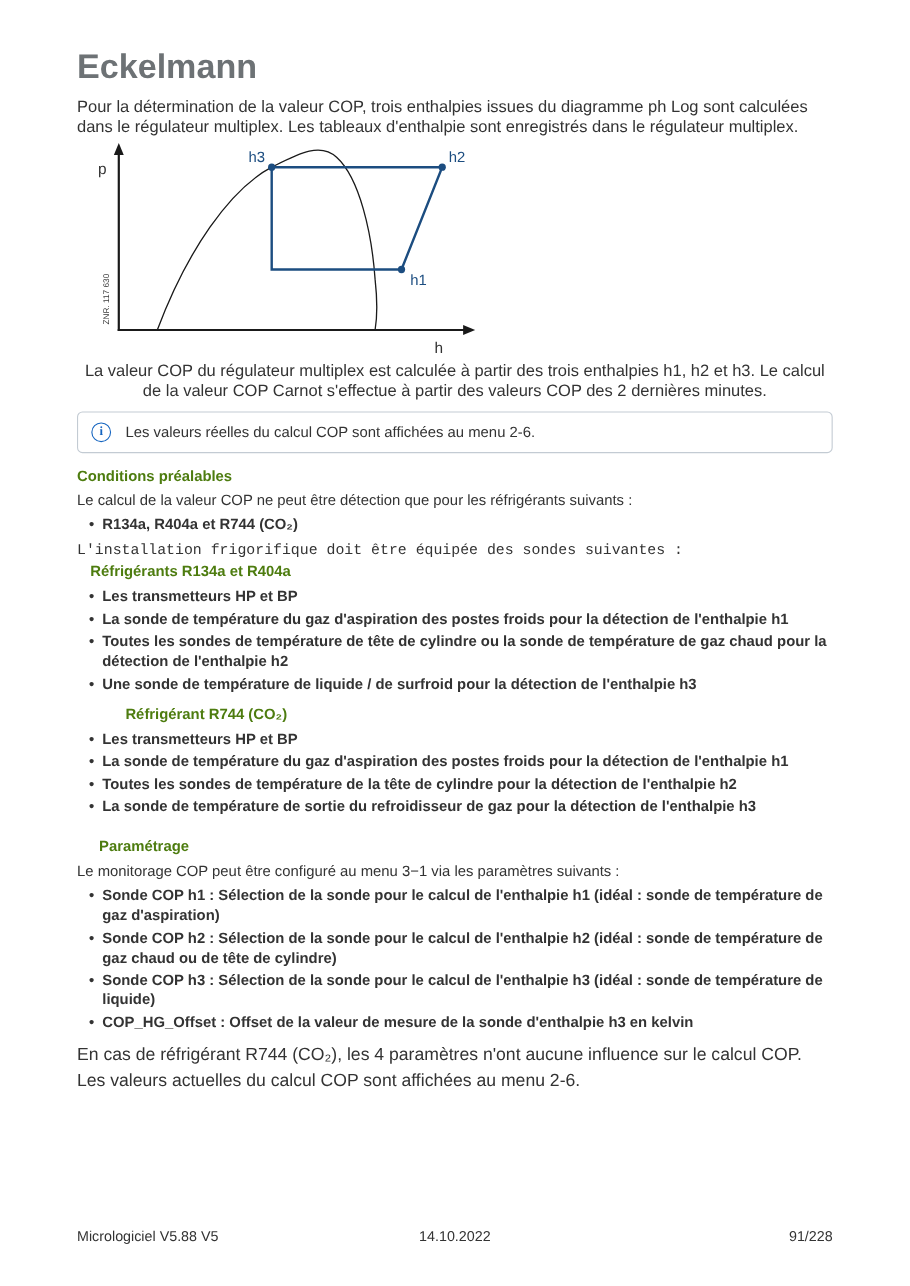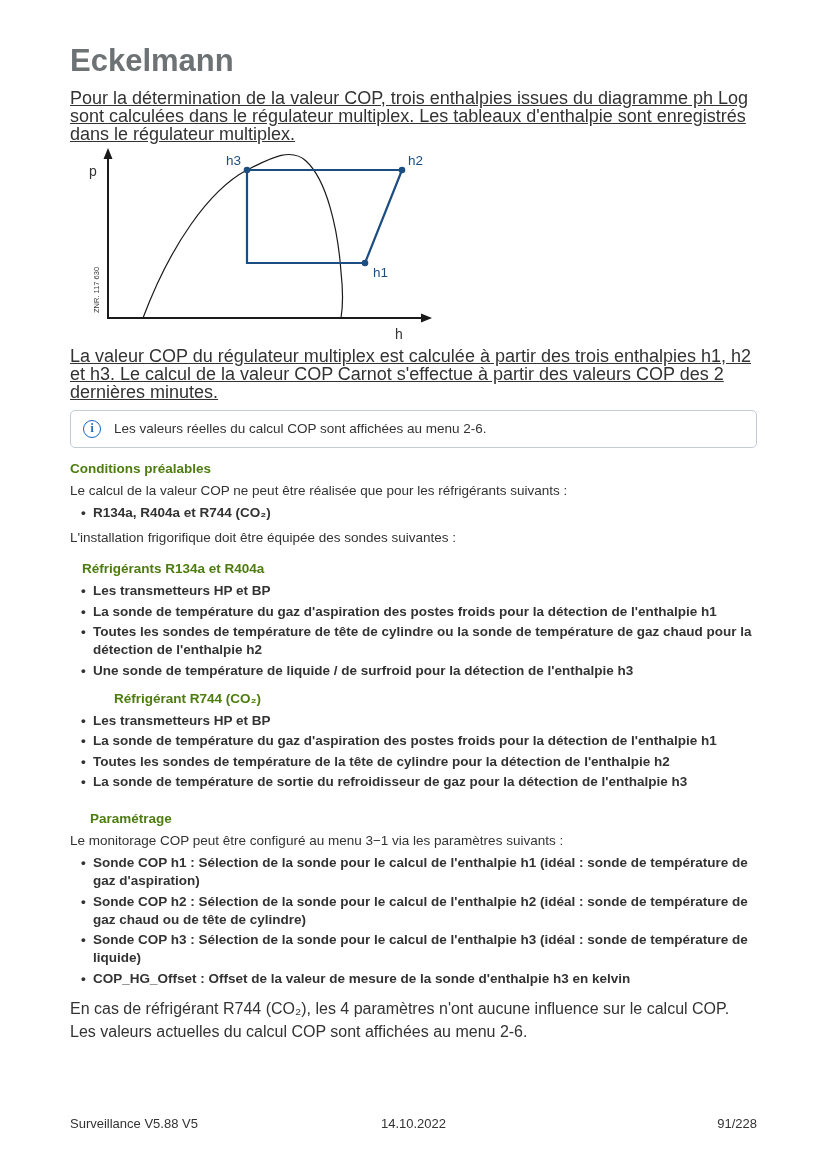--- a/index.html
+++ b/index.html
@@ -23,23 +23,22 @@
   h1.section-heading{
     margin:58px 0 0 0;
     font-size:15px;
     font-weight:bold;
     color:#1f1f1f;
     line-height:18px;
   }
   h1.section-heading .num{margin-right:9px;}
   p.body{
     margin:13px 0 0 0;
-    font-size:18px;
+    font-size:15px;
     line-height:18px;
-    text-decoration:underline;
   }
   .diagram-wrap{margin:5px 0 0 15px;line-height:0;}
   .infobox{
     margin-top:9px;
     border:1px solid #c3cbd3;
     border-radius:5px;
     background:#ffffff;
     padding:9px 12px;
     display:flex;
     align-items:center;
@@ -122,35 +121,35 @@
 
         <text x="4" y="28" font-size="14" fill="#333333">p</text>
         <text x="310" y="191" font-size="14" fill="#333333">h</text>
         <text x="156" y="17" font-size="13.5" fill="#1c4d80" text-anchor="end">h3</text>
         <text x="323" y="17" font-size="13.5" fill="#1c4d80">h2</text>
         <text x="288" y="129" font-size="13.5" fill="#1c4d80">h1</text>
         <text x="14" y="165" font-size="7.5" fill="#3a3a3a" transform="rotate(-90 14 165)">ZNR. 117 630</text>
       </svg>
     </div>
 
-    <p class="body" style="margin-top:3px;">La valeur COP du régulateur multiplex est calculée à partir des trois enthalpies h1, h2 et h3. Le calcul de la valeur COP Carnot s'effectue à partir des valeurs COP des 2 dernières minutes.</p>
+    <p class="body" style="margin-top:3px;text-align:center;">La valeur COP du régulateur multiplex est calculée à partir des trois enthalpies h1, h2 et h3. Le calcul de la valeur COP Carnot s'effectue à partir des valeurs COP des 2 dernières minutes.</p>
 
     <div class="infobox">
       <span class="info-icon"></span>
       <span>Les valeurs réelles du calcul COP sont affichées au menu 2-6.</span>
     </div>
 
     <h2 class="subhead">Conditions préalables</h2>
-    <p class="plain">Le calcul de la valeur COP ne peut être réalisée que pour les réfrigérants suivants :</p>
+    <p class="plain">Le calcul de la valeur COP ne peut être détection que pour les réfrigérants suivants :</p>
     <ul class="bullets">
       <li>R134a, R404a et R744 (CO₂)</li>
     </ul>
-    <p class="plain" style="margin-top:7px;">L'installation frigorifique doit être équipée des sondes suivantes :</p>
+    <p class="plain" style="margin-top:7px;font-family:Liberation Mono, monospace;">L'installation frigorifique doit être équipée des sondes suivantes :</p>
 
-    <h2 class="subhead" style="margin-top:13px;padding-left:12px;">Réfrigérants R134a et R404a</h2>
+    <h2 class="subhead" style="margin-top:0;padding-left:12px;">Réfrigérants R134a et R404a</h2>
     <ul class="bullets">
       <li>Les transmetteurs HP et BP</li>
       <li>La sonde de température du gaz d'aspiration des postes froids pour la détection de l'enthalpie h1</li>
       <li>Toutes les sondes de température de tête de cylindre ou la sonde de température de gaz chaud pour la détection de l'enthalpie h2</li>
       <li>Une sonde de température de liquide / de surfroid pour la détection de l'enthalpie h3</li>
     </ul>
 
     <h2 class="subhead" style="margin-top:10px;padding-left:44px;">Réfrigérant R744 (CO₂)</h2>
     <ul class="bullets">
       <li>Les transmetteurs HP et BP</li>
@@ -166,17 +165,17 @@
       <li>Sonde COP h2 : Sélection de la sonde pour le calcul de l'enthalpie h2 (idéal : sonde de température de gaz chaud ou de tête de cylindre)</li>
       <li>Sonde COP h3 : Sélection de la sonde pour le calcul de l'enthalpie h3 (idéal : sonde de température de liquide)</li>
       <li>COP_HG_Offset : Offset de la valeur de mesure de la sonde d'enthalpie h3 en kelvin</li>
     </ul>
 
     <p class="closing">En cas de réfrigérant R744 (CO₂), les 4 paramètres n'ont aucune influence sur le calcul COP. Les valeurs actuelles du calcul COP sont affichées au menu 2-6.</p>
 
   </div>
 
   <div class="footer">
-    <span class="f-left">Surveillance V5.88 V5</span>
+    <span class="f-left">Micrologiciel V5.88 V5</span>
     <span class="f-center">14.10.2022</span>
     <span class="f-right">91/228</span>
   </div>
 </div>
 
 </body></html>

